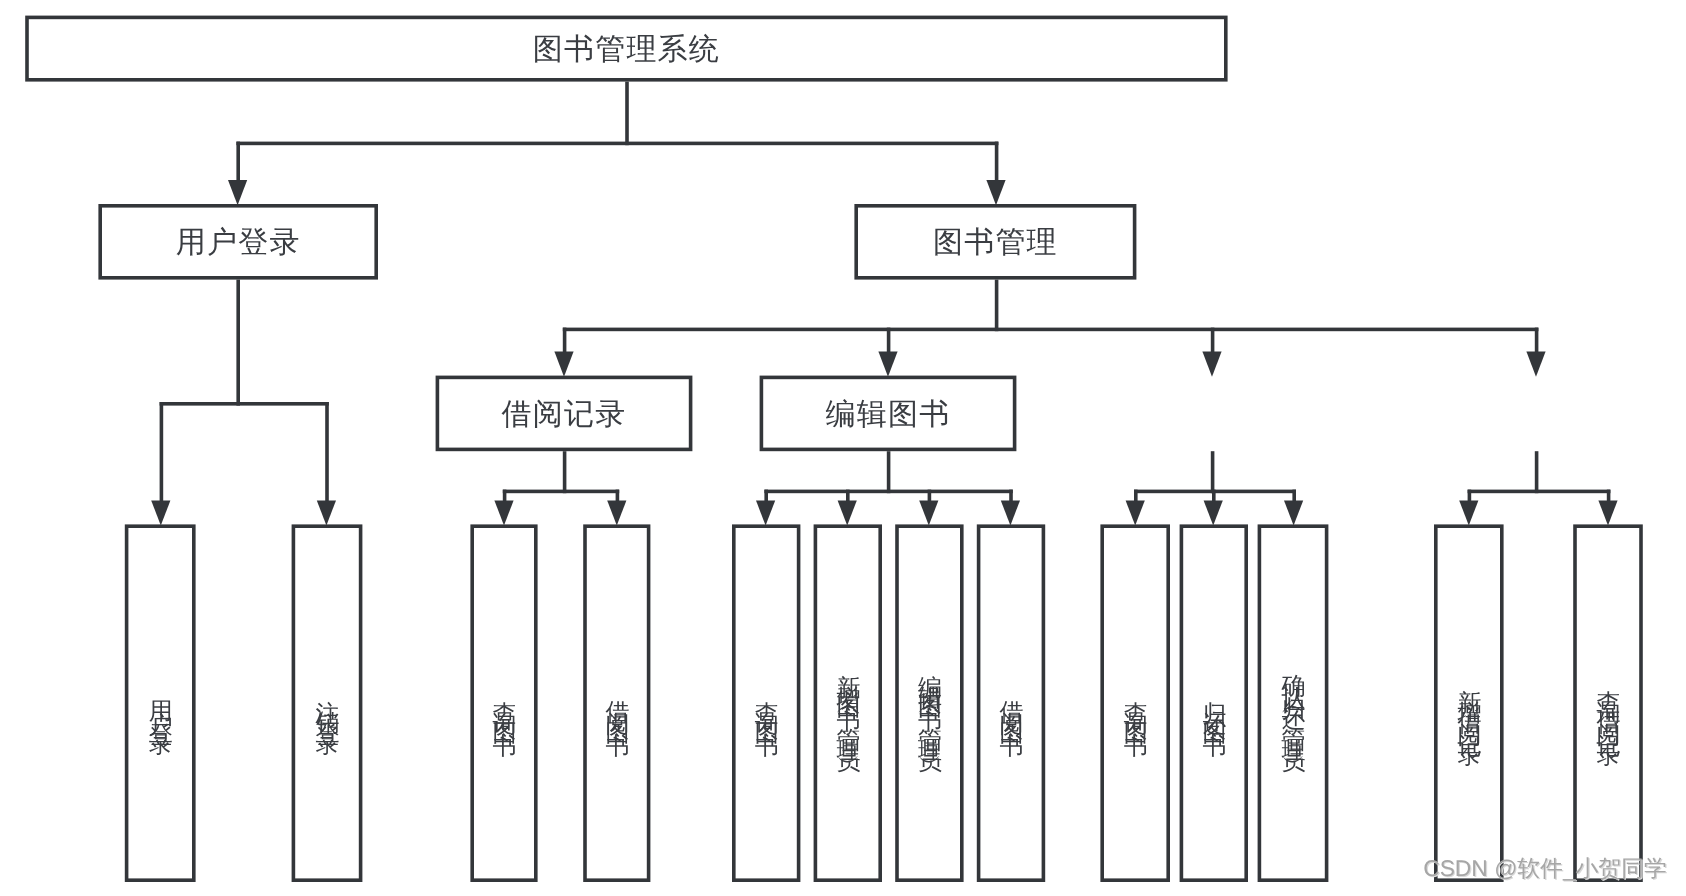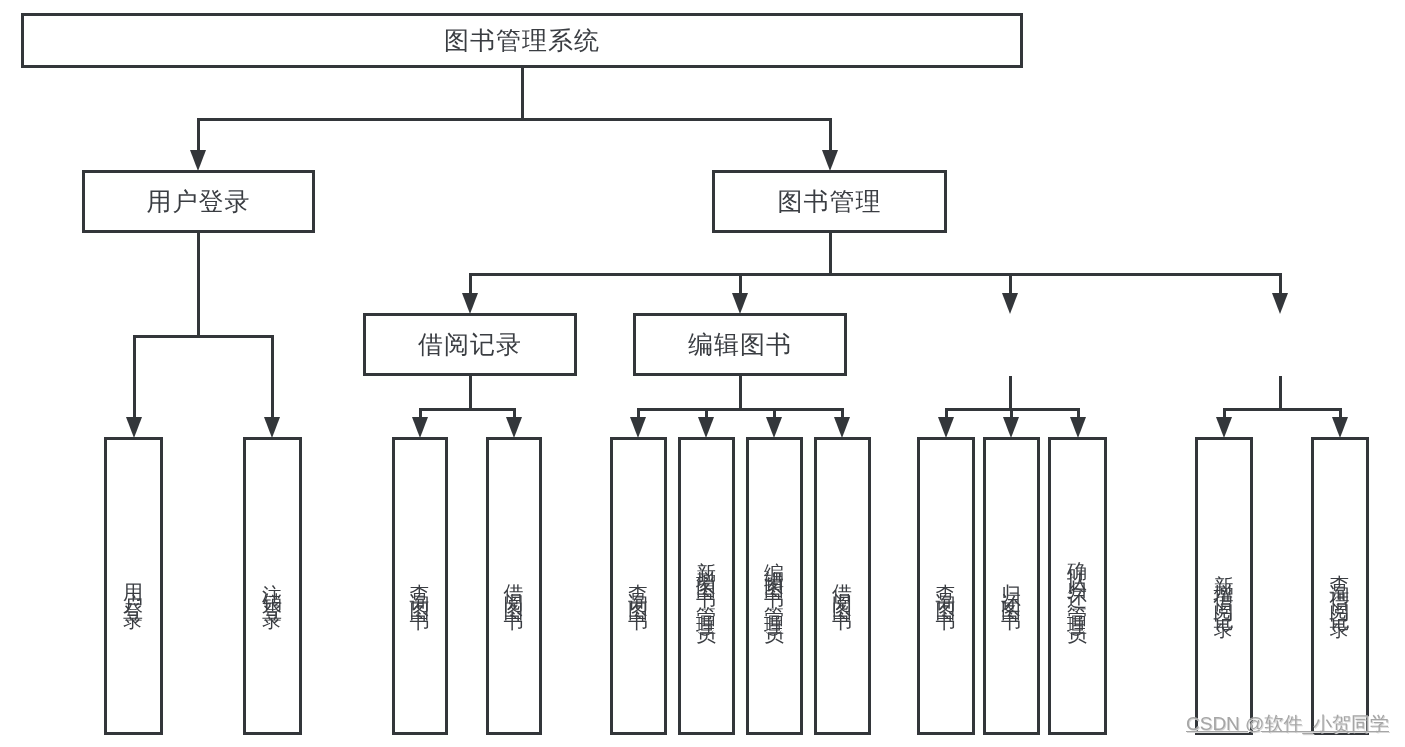--- a/index.html
+++ b/index.html
@@ -48,21 +48,20 @@
   }
   .watermark {
     position: absolute;
     left: 1186px;
     top: 711px;
     color: #a6a6a6;
     font-size: 19px;
     white-space: nowrap;
     z-index: 5;
     text-shadow: 1px 1px 0 #d9d9d9;
-    text-decoration: underline;
   }
 </style>
 </head>
 <body>
 
 <div id="stage">
   <div class="watermark">CSDN @软件_小贺同学</div>
 <div class="node h" style="left: 21px; top: 13px; width: 1002px; height: 55px;">
       <span class="label">图书管理系统</span>
     </div>

